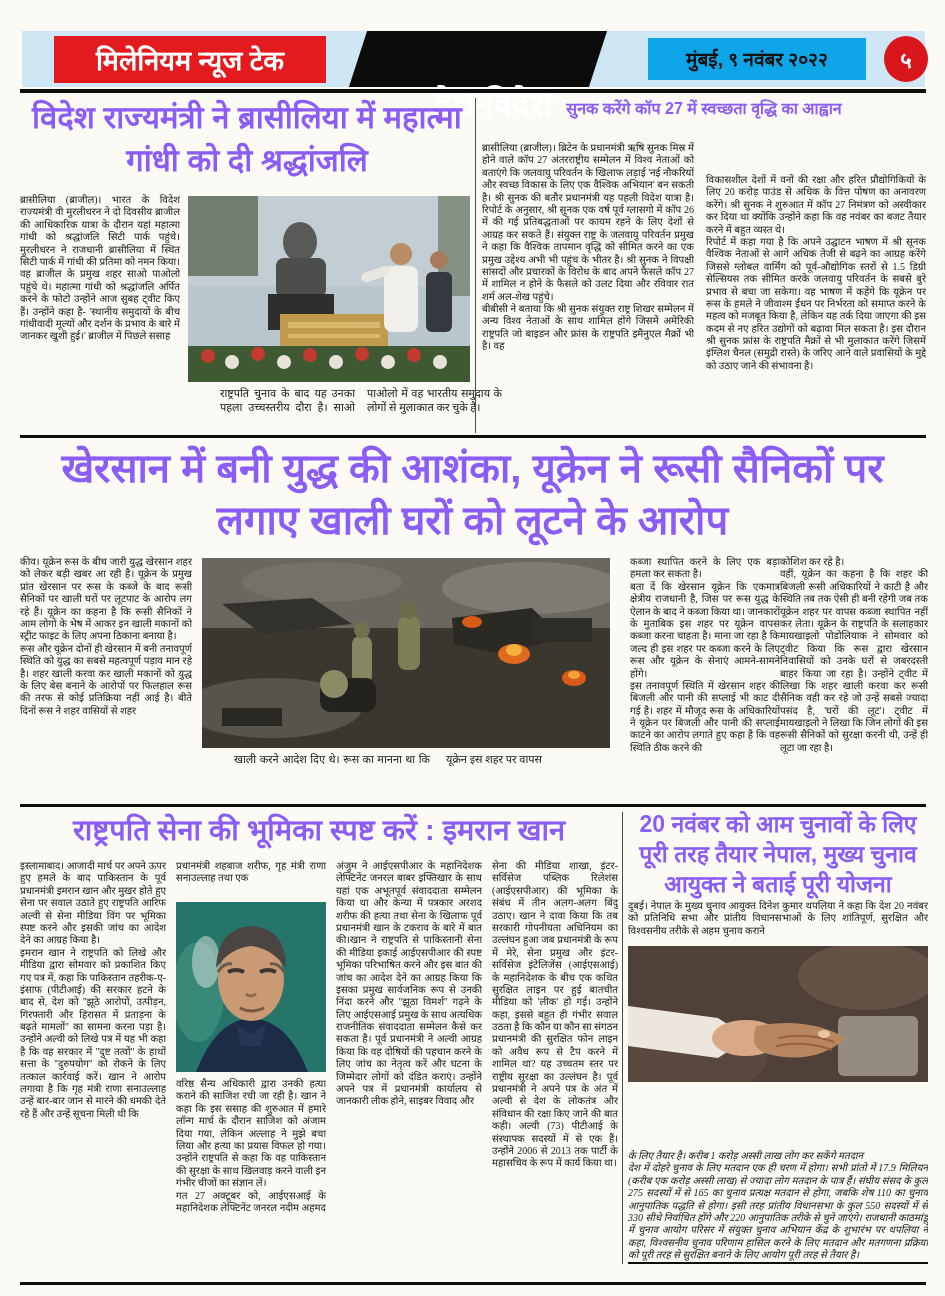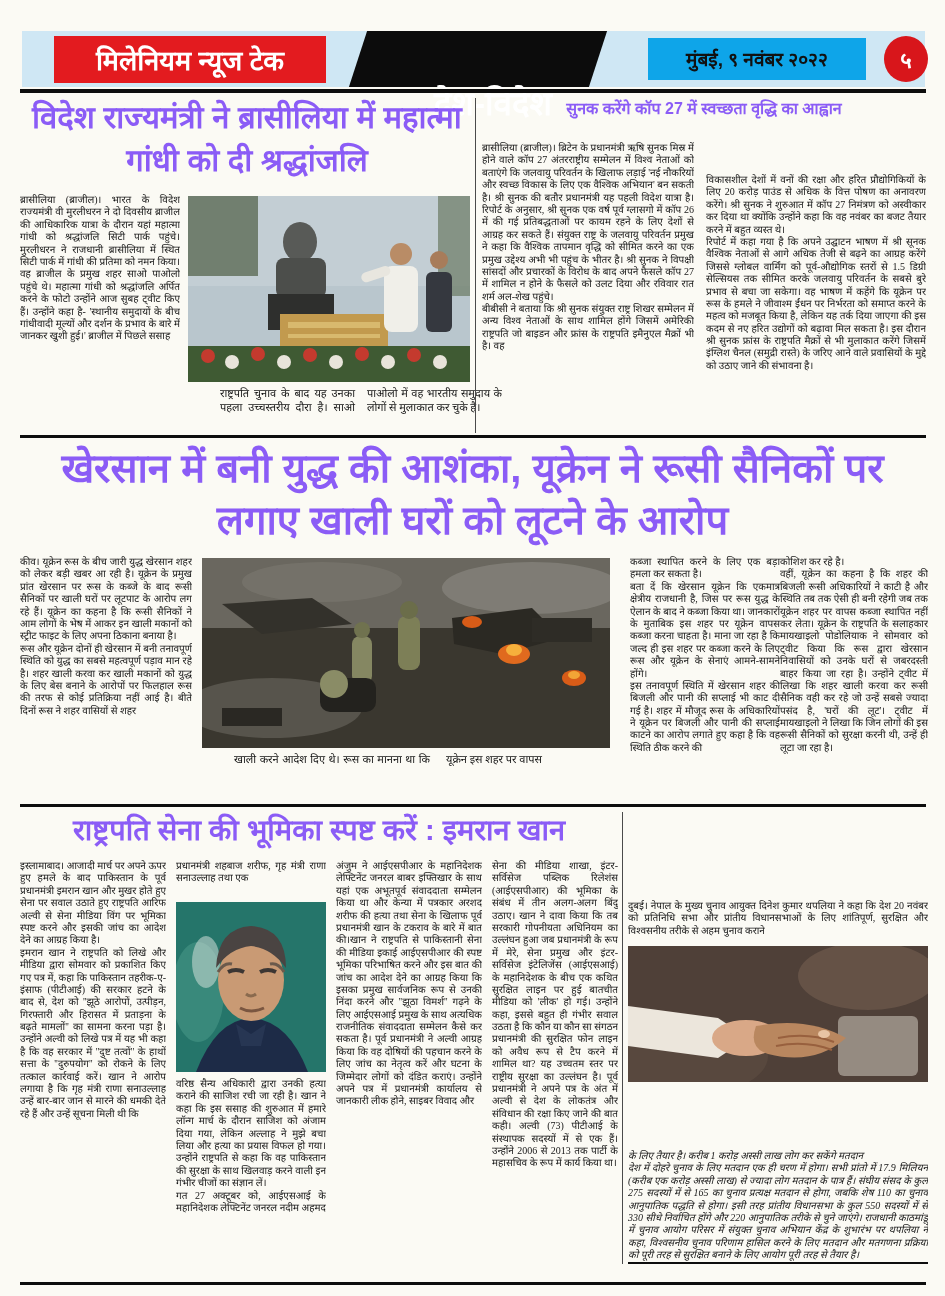--- a/index.html
+++ b/index.html
@@ -145,20 +145,21 @@
     </svg>
   </div>
   <div class="abs body" style="left:176px;top:1078px;width:150px;height:200px;">वरिष्ठ सैन्य अधिकारी द्वारा उनकी हत्या कराने की साजिश रची जा रही है। खान ने कहा कि इस ससाह की शुरुआत में हमारे लॉन्ग मार्च के दौरान साजिश को अंजाम दिया गया, लेकिन अल्लाह ने मुझे बचा लिया और हत्या का प्रयास विफल हो गया। उन्होंने राष्ट्रपति से कहा कि वह पाकिस्तान की सुरक्षा के साथ खिलवाड़ करने वाली इन गंभीर चीजों का संज्ञान लें।
 गत 27 अक्टूबर को, आईएसआई के महानिदेशक लेफ्टिनेंट जनरल नदीम अहमद</div>
 
   <div class="abs body" style="left:336px;top:860px;width:146px;height:418px;">अंजुम ने आईएसपीआर के महानिदेशक लेफ्टिनेंट जनरल बाबर इफ्तिखार के साथ यहां एक अभूतपूर्व संवाददाता सम्मेलन किया था और केन्या में पत्रकार अरशद शरीफ की हत्या तथा सेना के खिलाफ पूर्व प्रधानमंत्री खान के टकराव के बारे में बात की।खान ने राष्ट्रपति से पाकिस्तानी सेना की मीडिया इकाई आईएसपीआर की स्पष्ट भूमिका परिभाषित करने और इस बात की जांच का आदेश देने का आग्रह किया कि इसका प्रमुख सार्वजनिक रूप से उनकी निंदा करने और ''झूठा विमर्श'' गढ़ने के लिए आईएसआई प्रमुख के साथ अत्यधिक राजनीतिक संवाददाता सम्मेलन कैसे कर सकता है। पूर्व प्रधानमंत्री ने अल्वी आग्रह किया कि वह दोषियों की पहचान करने के लिए जांच का नेतृत्व करें और घटना के जिम्मेदार लोगों को दंडित कराएं। उन्होंने अपने पत्र में प्रधानमंत्री कार्यालय से जानकारी लीक होने, साइबर विवाद और</div>
   <div class="abs body" style="left:492px;top:860px;width:126px;height:418px;">सेना की मीडिया शाखा, इंटर-सर्विसेज पब्लिक रिलेशंस (आईएसपीआर) की भूमिका के संबंध में तीन अलग-अलग बिंदु उठाए। खान ने दावा किया कि तब सरकारी गोपनीयता अधिनियम का उल्लंघन हुआ जब प्रधानमंत्री के रूप में मेरे, सेना प्रमुख और इंटर-सर्विसेज इंटेलिजेंस (आईएसआई) के महानिदेशक के बीच एक कथित सुरक्षित लाइन पर हुई बातचीत मीडिया को 'लीक' हो गई। उन्होंने कहा, इससे बहुत ही गंभीर सवाल उठता है कि कौन या कौन सा संगठन प्रधानमंत्री की सुरक्षित फोन लाइन को अवैध रूप से टैप करने में शामिल था? यह उच्चतम स्तर पर राष्ट्रीय सुरक्षा का उल्लंघन है। पूर्व प्रधानमंत्री ने अपने पत्र के अंत में अल्वी से देश के लोकतंत्र और संविधान की रक्षा किए जाने की बात कही। अल्वी (73) पीटीआई के संस्थापक सदस्यों में से एक हैं। उन्होंने 2006 से 2013 तक पार्टी के महासचिव के रूप में कार्य किया था।</div>
 
   <div class="abs vrule" style="left:622px;top:812px;height:452px;"></div>
 
+  <div class="abs headline" style="left:628px;top:810px;width:300px;font-size:23px;line-height:1.3;">20 नवंबर को आम चुनावों के लिए पूरी तरह तैयार नेपाल, मुख्य चुनाव आयुक्त ने बताई पूरी योजना</div>
   <div class="abs body" style="left:628px;top:900px;width:300px;height:42px;">दुबई। नेपाल के मुख्य चुनाव आयुक्त दिनेश कुमार थपलिया ने कहा कि देश 20 नवंबर को प्रतिनिधि सभा और प्रांतीय विधानसभाओं के लिए शांतिपूर्ण, सुरक्षित और विश्वसनीय तरीके से अहम चुनाव कराने</div>
   <div class="abs photo" style="left:628px;top:946px;width:300px;height:136px;">
     <svg width="300" height="136" viewBox="0 0 300 136" xmlns="http://www.w3.org/2000/svg">
       <rect width="300" height="136" fill="#4f4038"></rect>
       <ellipse cx="240" cy="30" rx="70" ry="34" fill="#6a564a" opacity="0.8"></ellipse>
       <ellipse cx="60" cy="110" rx="80" ry="40" fill="#5d4c42" opacity="0.7"></ellipse>
       <rect x="210" y="70" width="80" height="60" rx="6" fill="#cfc8bd" opacity="0.55"></rect>
       <polygon points="0,60 90,72 120,92 90,112 0,100" fill="#ece6dc"></polygon>
       <ellipse cx="118" cy="92" rx="34" ry="18" fill="#d9a887"></ellipse>
       <path d="M128 80 Q180 70 218 92 Q186 120 140 108 Q120 102 128 80 Z" fill="#b9875f"></path>

